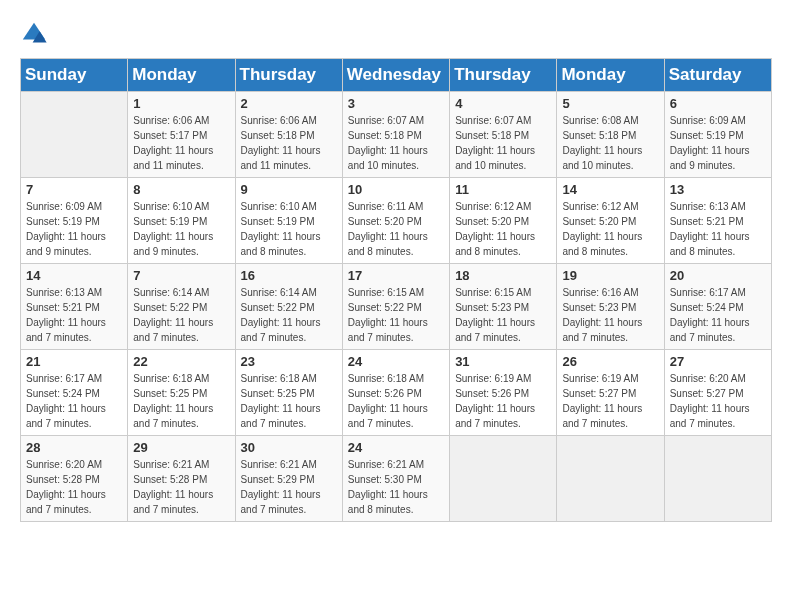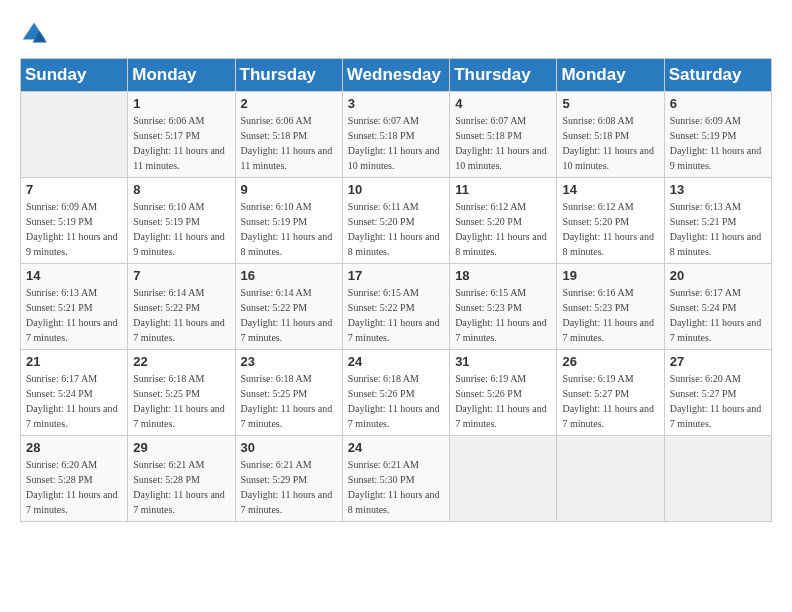--- a/index.html
+++ b/index.html
@@ -78,21 +78,20 @@
     .day-number {
       font-weight: bold;
       font-size: 13px;
       display: block;
       margin-bottom: 2px;
     }
     .day-info {
       font-size: 10px;
       line-height: 1.5;
       color: #444;
-      font-family: Liberation Serif, serif;
     }
     .empty-cell {
       background-color: #f0f0f0 !important;
     }
   </style>
 </head>
 <body>
 
 <div class="header-area">
   <div class="logo">

